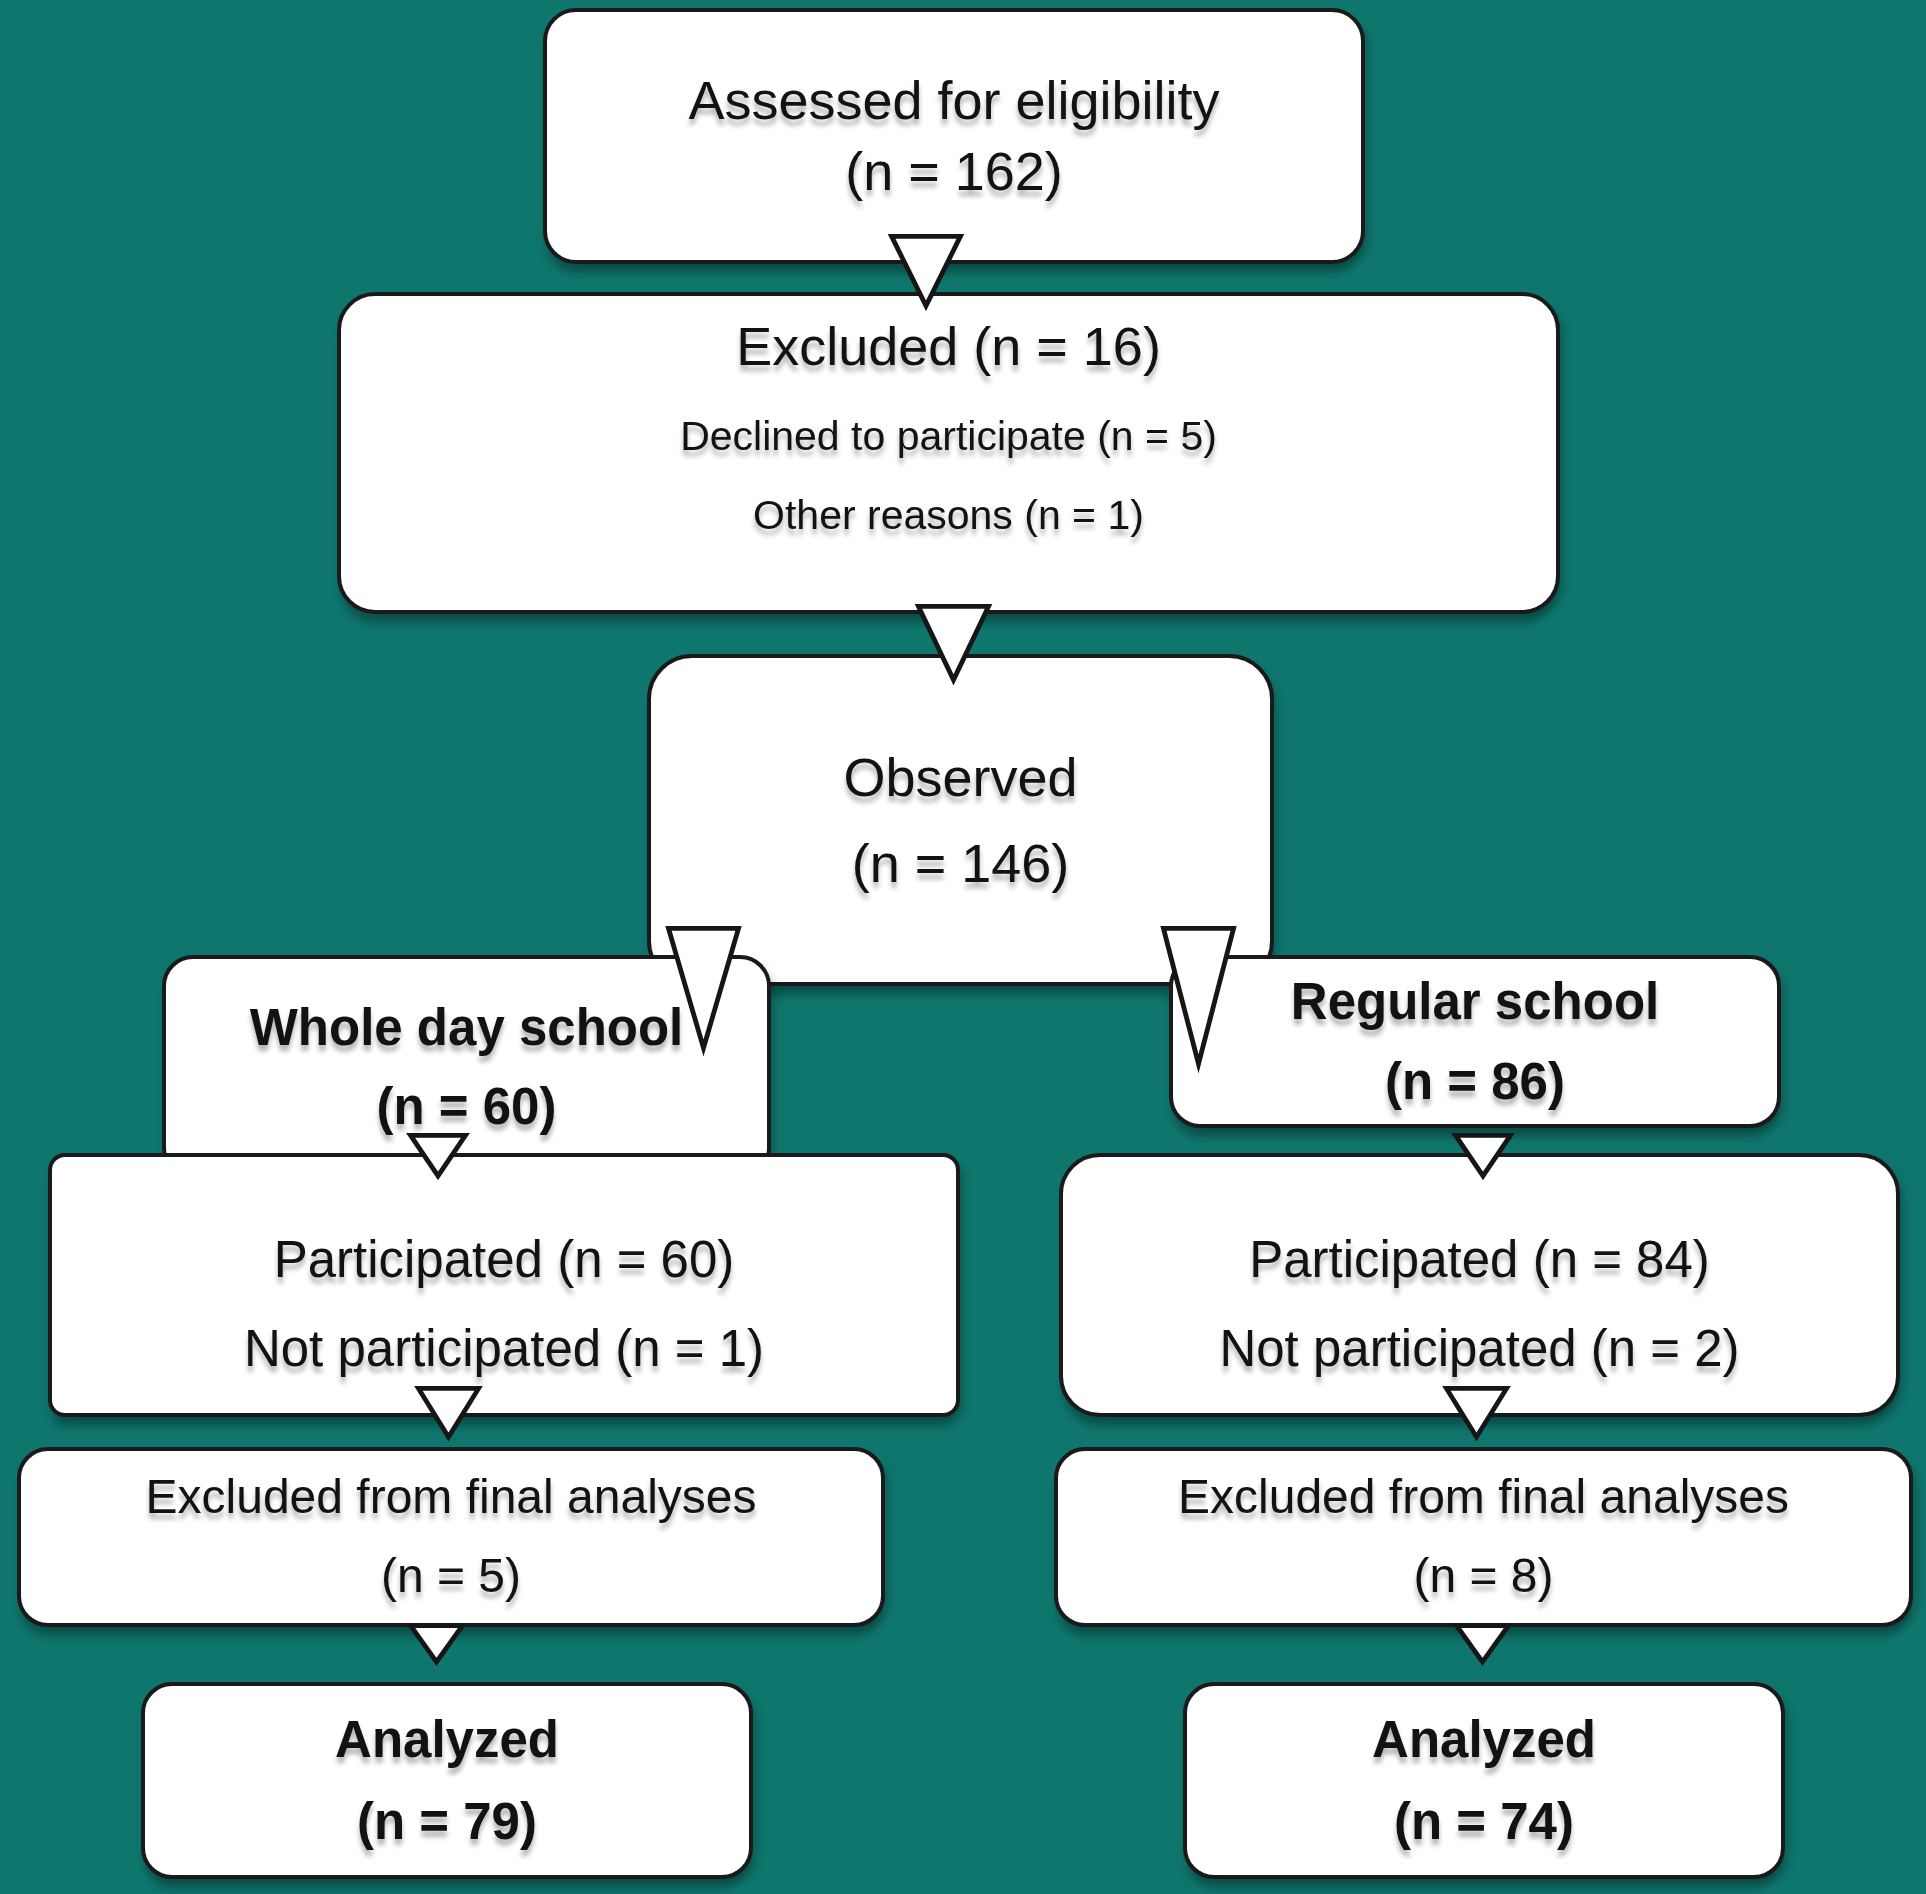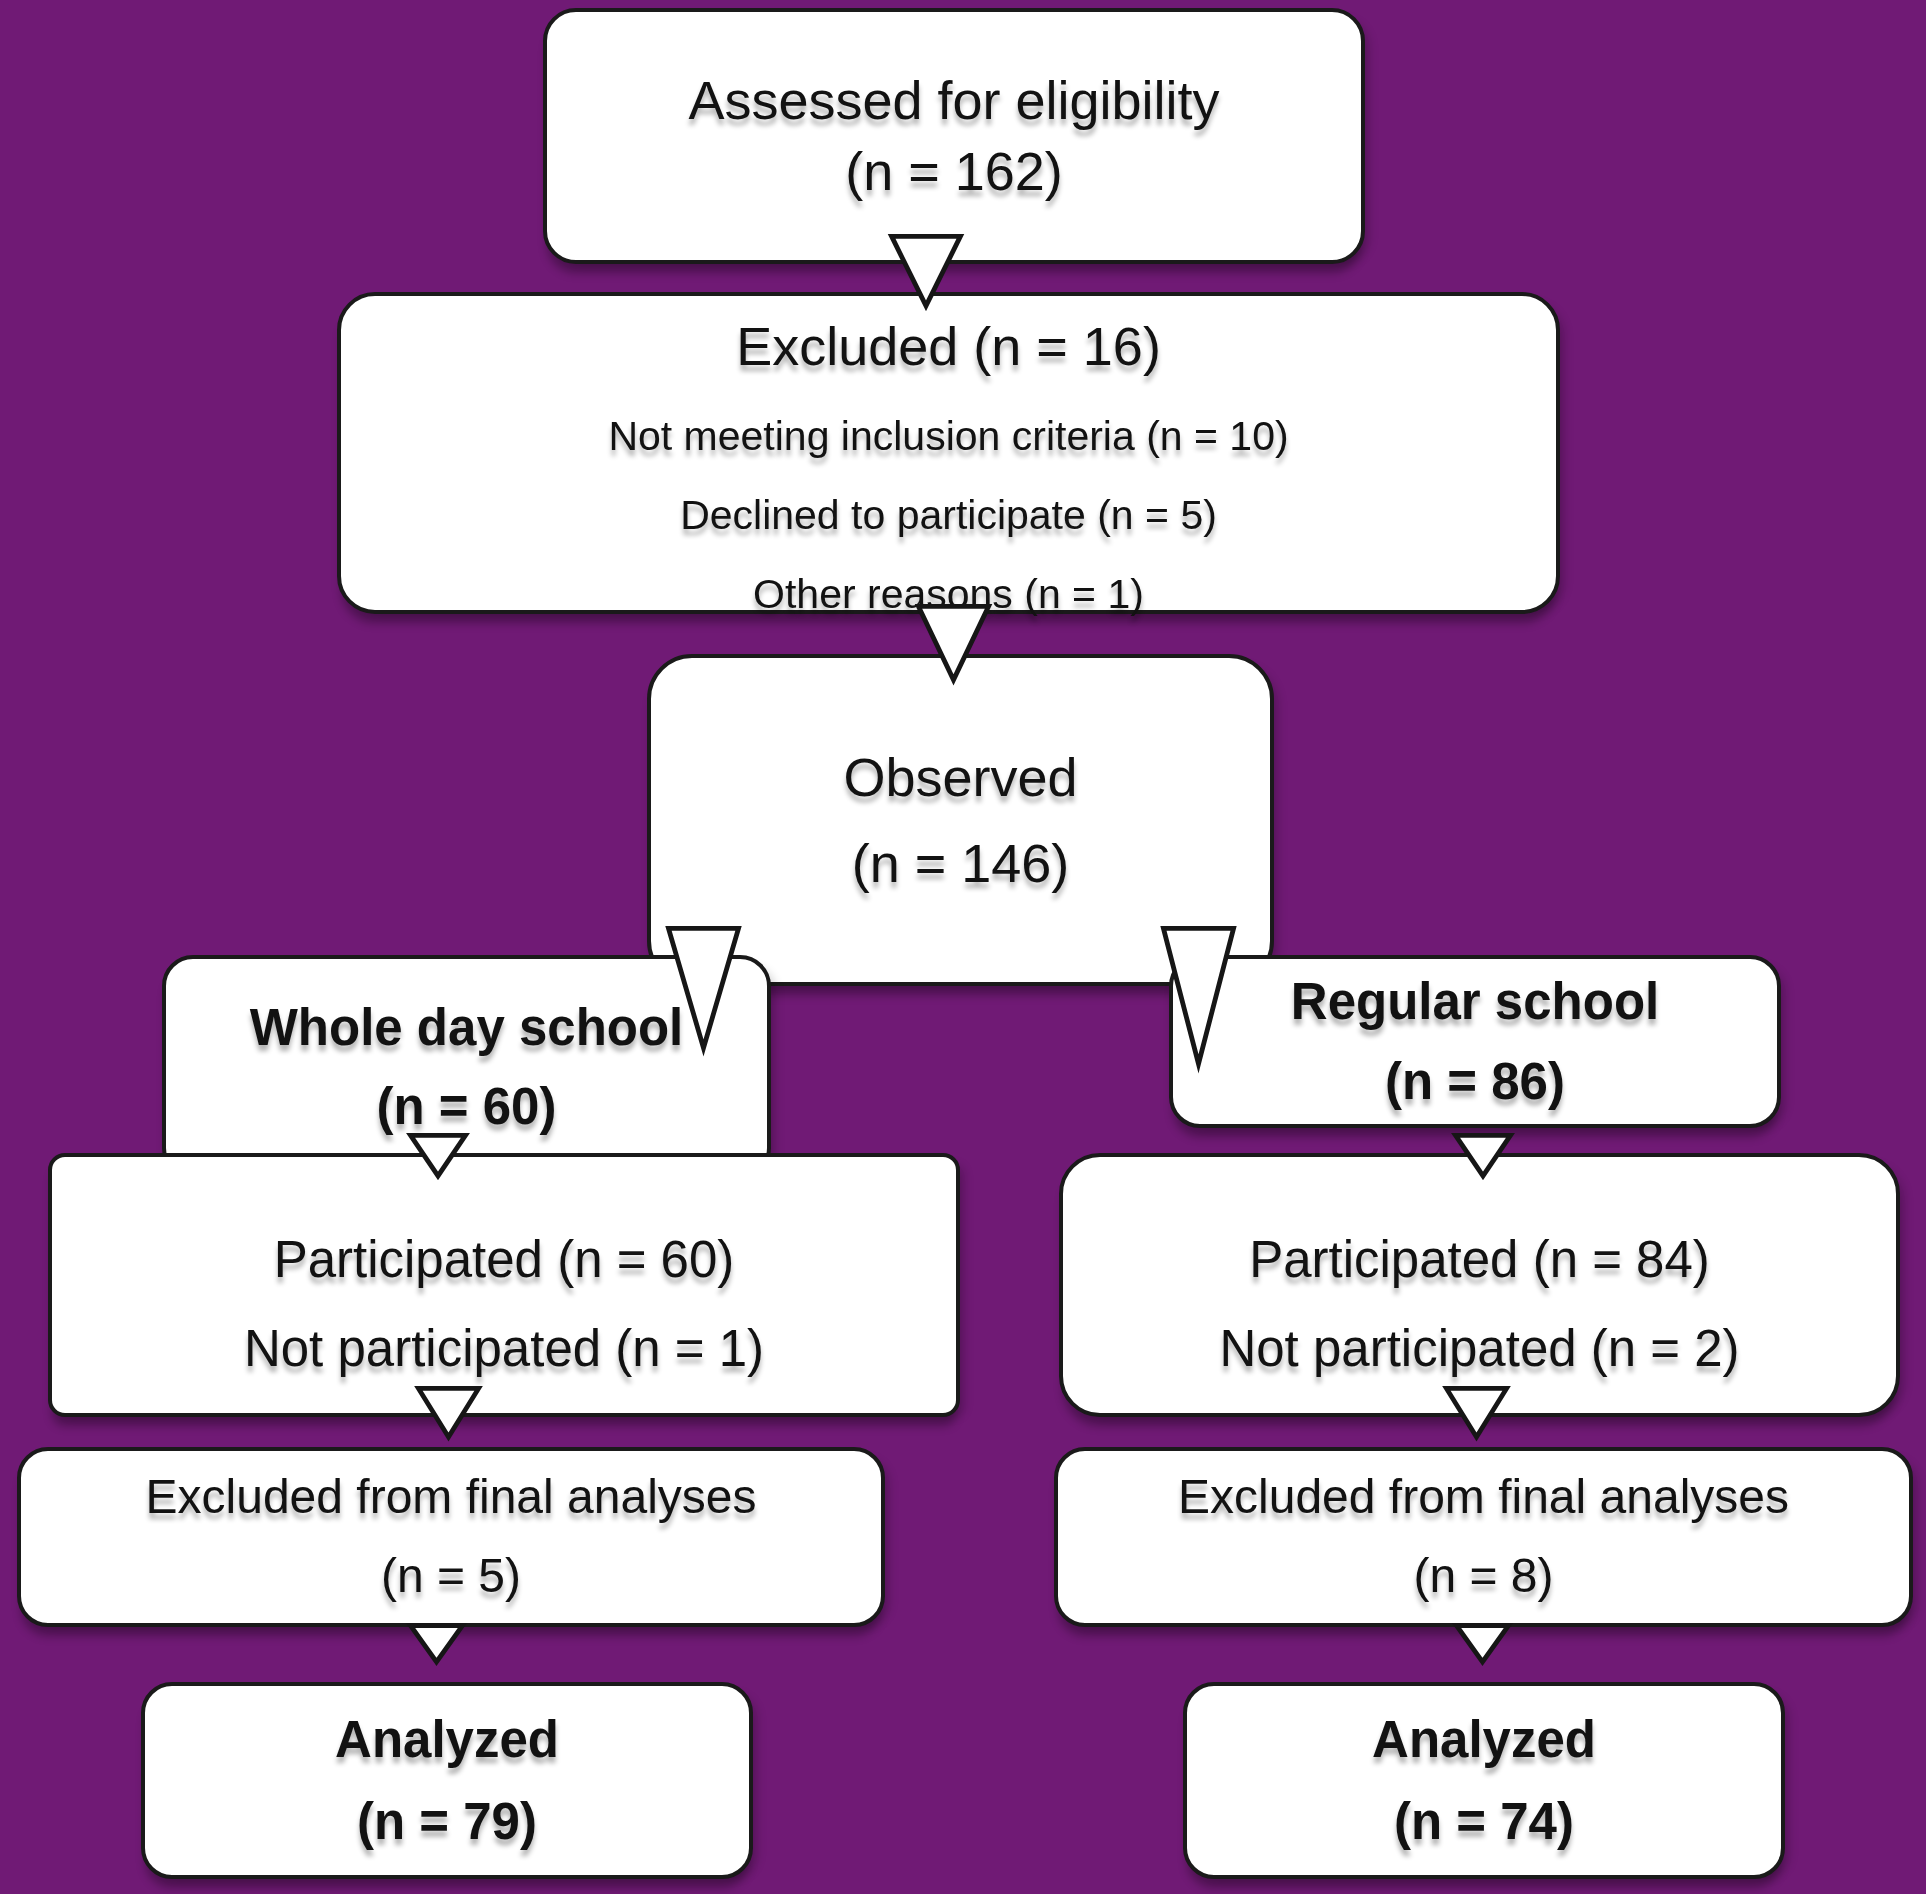--- a/index.html
+++ b/index.html
@@ -4,21 +4,21 @@
 <style>
   html, body {
     margin: 0;
     padding: 0;
     background: #ffffff;
   }
   #stage {
     position: relative;
     width: 1926px;
     height: 1894px;
-    background: #701a75;
+    background: #0f766e;
     font-family: "Liberation Sans", "DejaVu Sans", sans-serif;
     color: #121212;
     overflow: hidden;
   }
   .box {
     position: absolute;
     background: #ffffff;
     border: 4.8px solid #1a1a1a;
     display: flex;
     flex-direction: column;
@@ -74,21 +74,20 @@
 
 <div id="stage">
 
   <div class="box" id="box-assessed">
     <div class="ln t-main">Assessed for eligibility</div>
     <div class="ln t-main">(n = 162)</div>
   </div>
 
   <div class="box" id="box-excluded">
     <div class="ln title">Excluded (n = 16)</div>
-    <div class="ln t-sub">Not meeting inclusion criteria (n = 10)</div>
     <div class="ln t-sub">Declined to participate (n = 5)</div>
     <div class="ln t-sub">Other reasons (n = 1)</div>
   </div>
 
   <div class="box" id="box-observed">
     <div class="ln t-main">Observed</div>
     <div class="ln t-main">(n = 146)</div>
   </div>
 
   <div class="box" id="box-whole-day">

